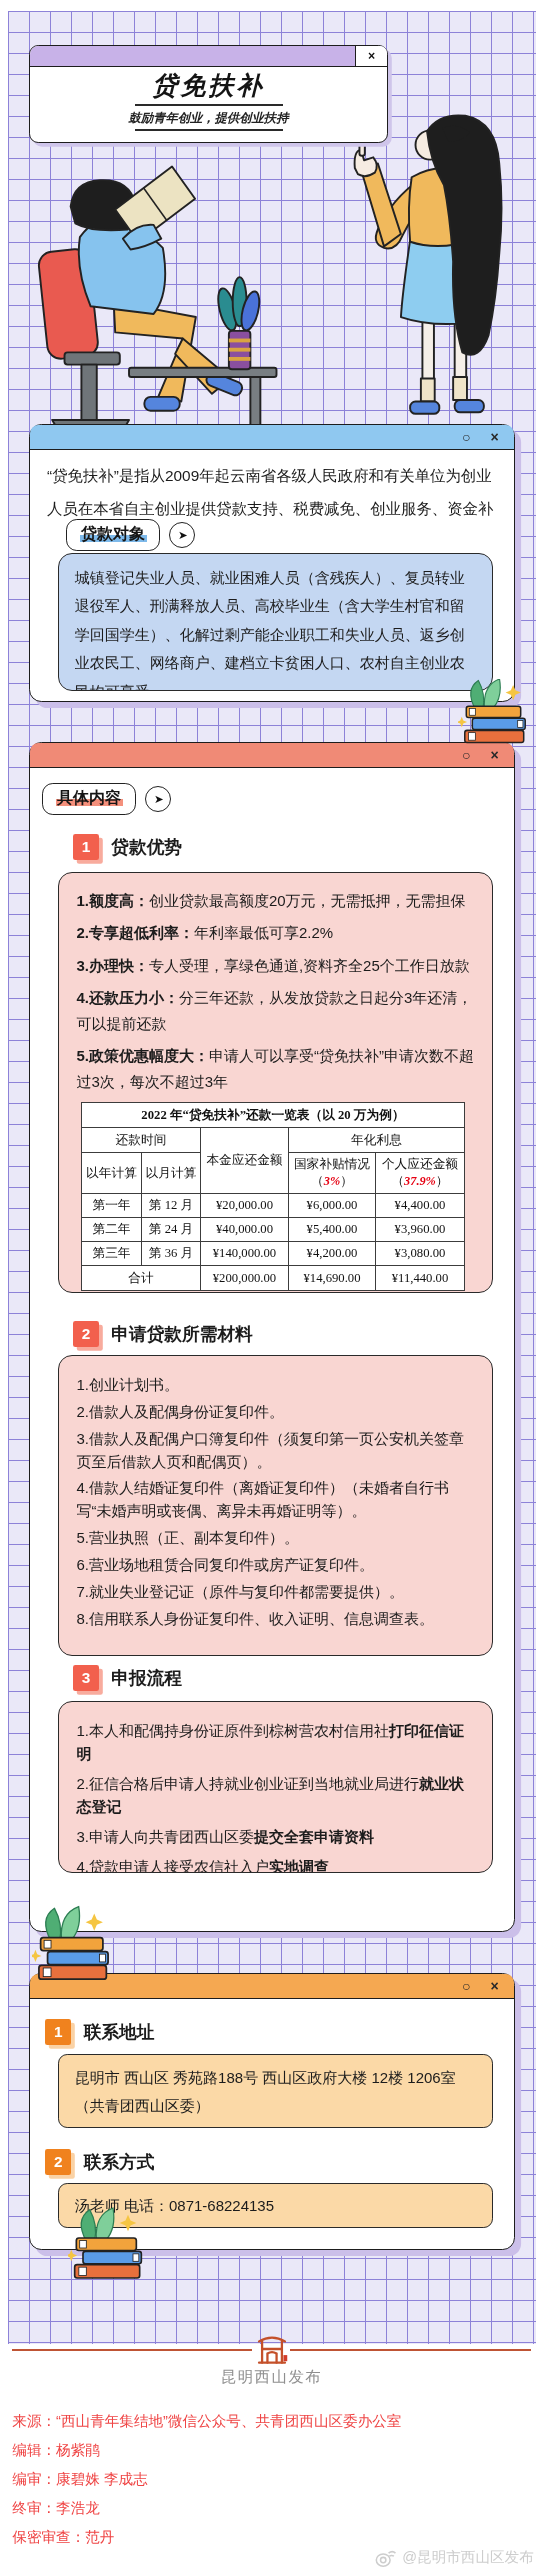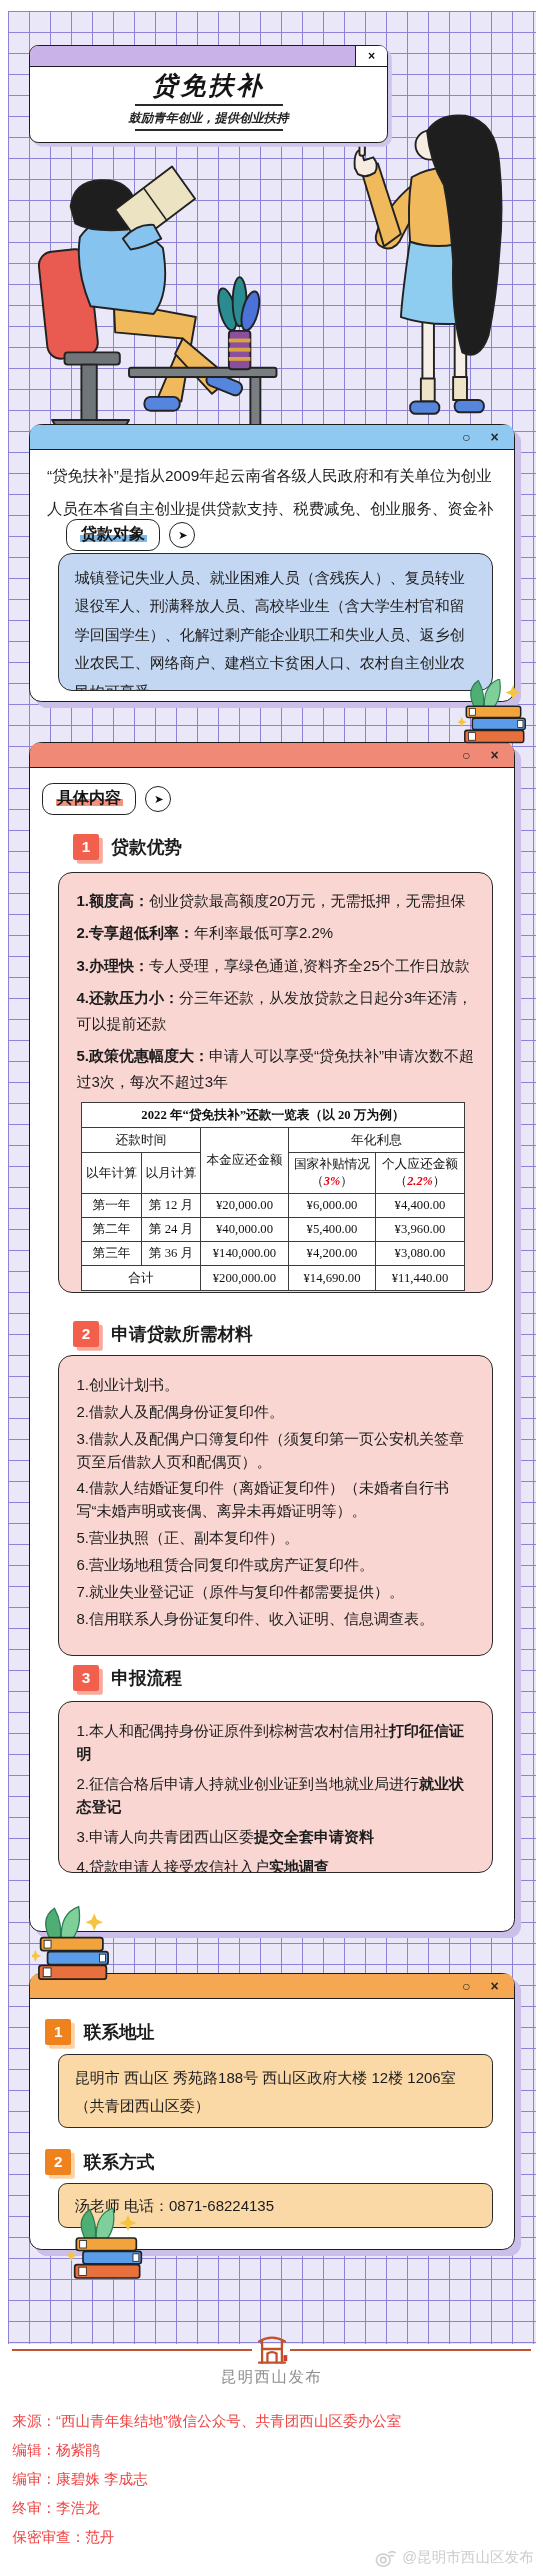--- a/index.html
+++ b/index.html
@@ -237,21 +237,21 @@
           </tr>
           <tr class="t-sub">
             <td style="width:60px;">以年计算</td>
             <td style="width:59px;">以月计算</td>
             <td style="width:87px;margin-top:33px;">
               <div>国家补贴情况</div>
               <div><span>（</span><span class="t-rate">3%</span><span>）</span></div>
             </td>
             <td style="width:89px;">
               <div>个人应还金额</div>
-              <div><span>（</span><span class="t-rate">2.2%</span><span>）</span></div>
+              <div><span>（</span><span class="t-rate">37.9%</span><span>）</span></div>
             </td>
           </tr>
           <tr class="t-row">
             <td>第一年</td>
               <td>第 12 月</td>
             <td>¥20,000.00</td>
               <td>¥6,000.00</td>
               <td>¥4,400.00</td>
           </tr>
           <tr class="t-row">

